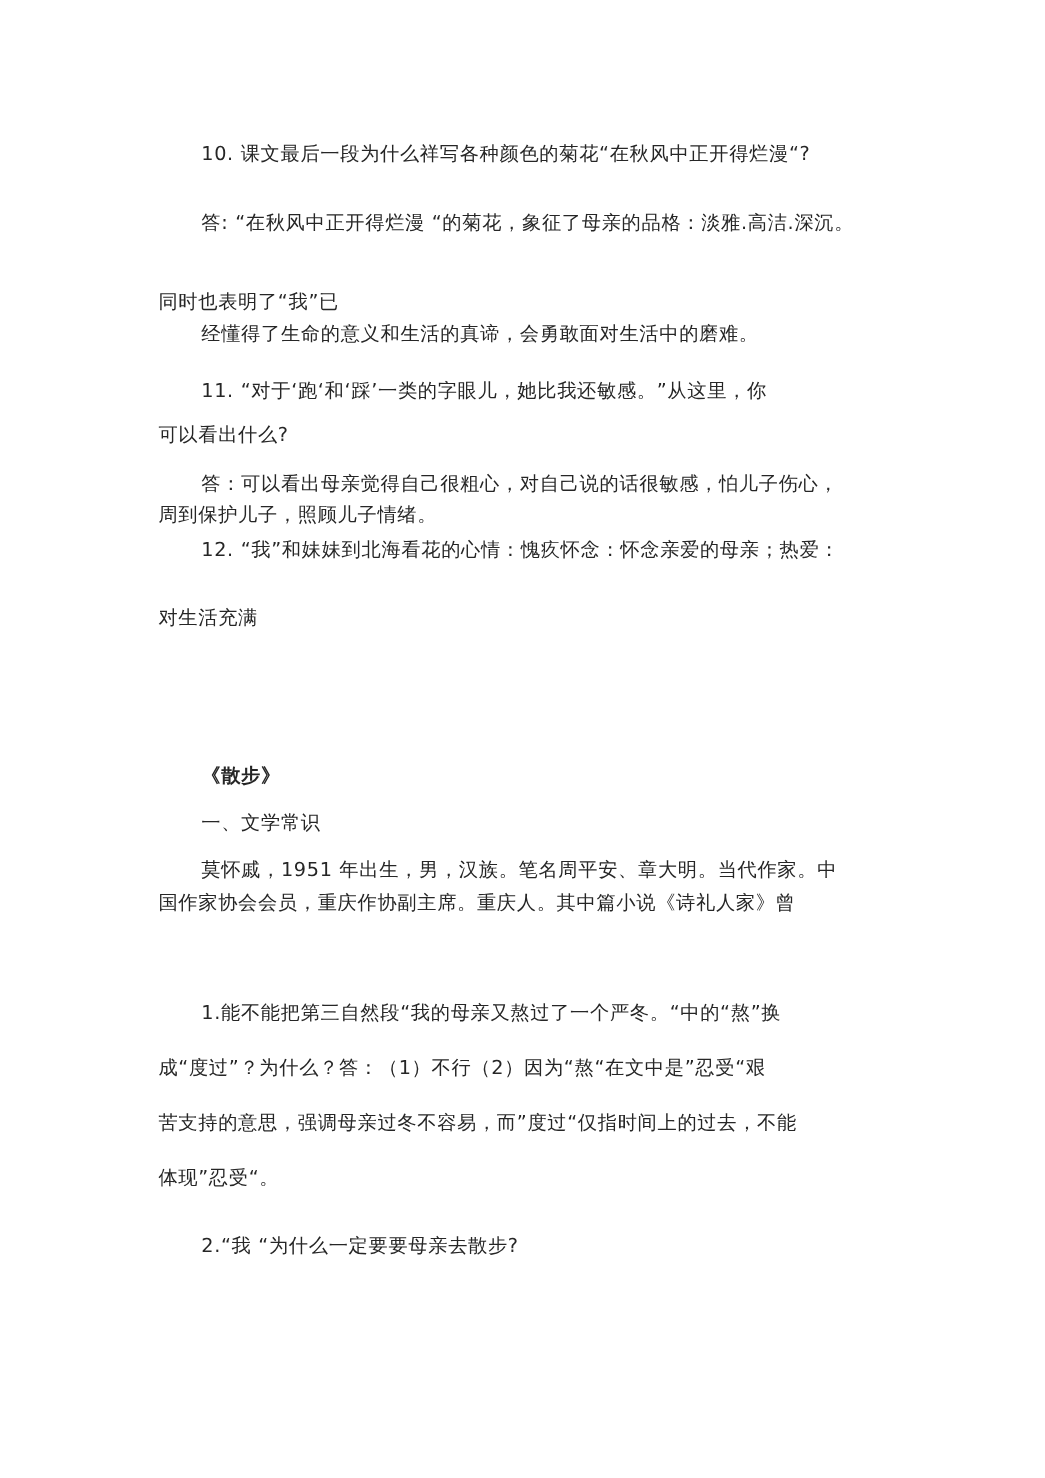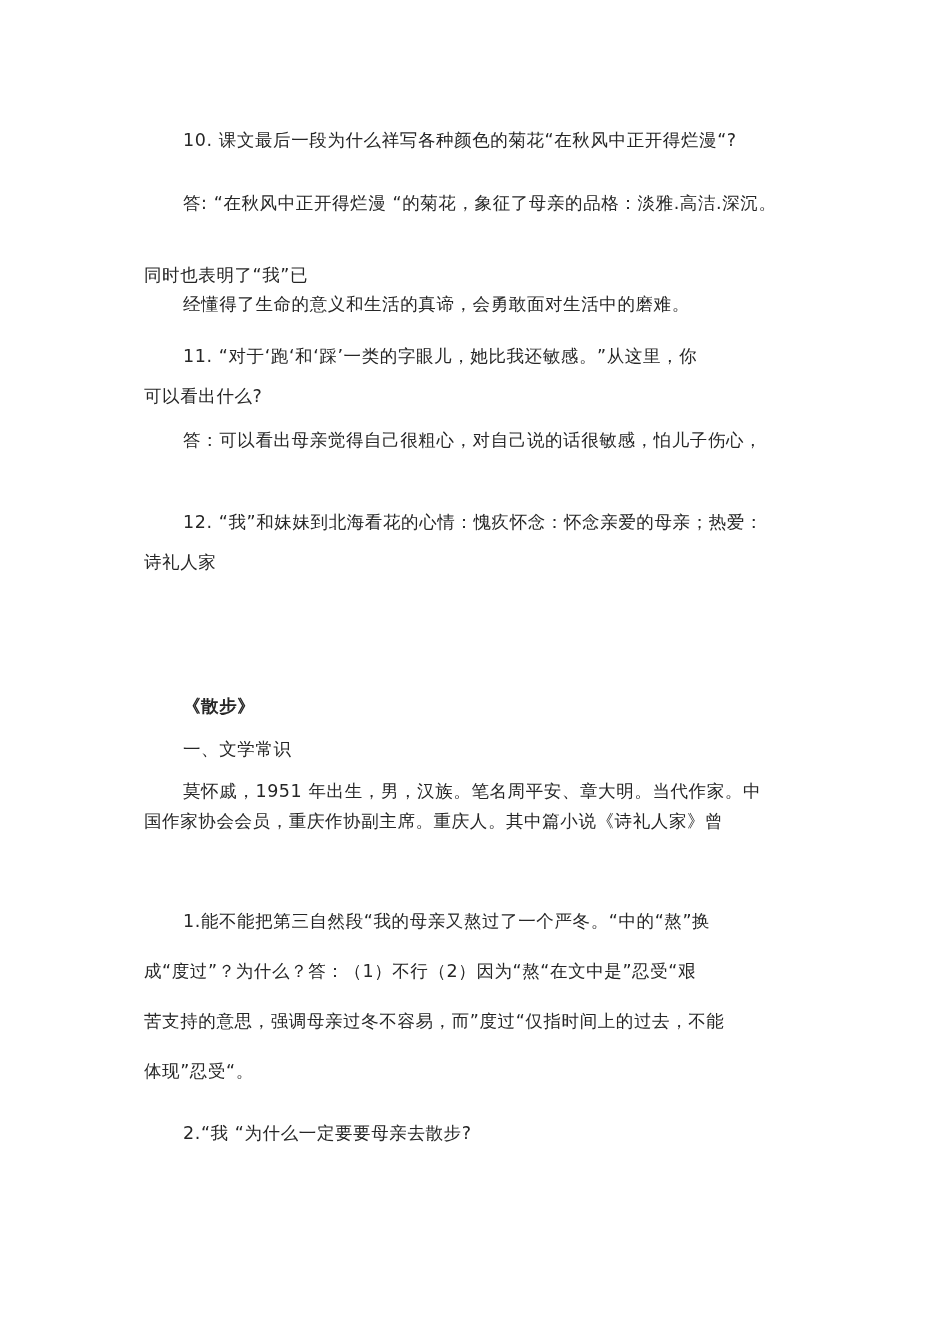--- a/index.html
+++ b/index.html
@@ -14,23 +14,24 @@
 
 <div class="page">
   <div class="ln" style="left:183px;top:128px;">10. 课文最后一段为什么祥写各种颜色的菊花“在秋风中正开得烂漫“?</div>
   <div class="ln" style="left:183px;top:191px;">答: “在秋风中正开得烂漫 “的菊花，象征了母亲的品格：淡雅.高洁.深沉。</div>
   <div class="ln" style="left:144px;top:240px;margin-top:23px;">同时也表明了“我”已</div>
   <div class="ln" style="left:183px;top:292px;">经懂得了生命的意义和生活的真谛，会勇敢面对生活中的磨难。</div>
 
   <div class="ln" style="left:183px;top:344px;">11. “对于‘跑‘和‘踩’一类的字眼儿，她比我还敏感。”从这里，你</div>
   <div class="ln" style="left:144px;top:384px;">可以看出什么?</div>
   <div class="ln" style="left:183px;top:428px;">答：可以看出母亲觉得自己很粗心，对自己说的话很敏感，怕儿子伤心，</div>
+  <div class="ln" style="left:144px;top:457px;">周到保护儿子，照顾儿子情绪。</div>
 
-  <div class="ln" style="left:183px;top:510px;">12. “我”和妹妹到北海看花的心情：愧疚怀念：怀念亲爱的母亲；热爱：</div>
-  <div class="ln" style="left:144px;top:550px;">诗礼人家</div>
+  <div class="ln" style="left:183px;top:488px;">12. “我”和妹妹到北海看花的心情：愧疚怀念：怀念亲爱的母亲；热爱：</div>
+  <div class="ln" style="left:144px;top:550px;">对生活充满</div>
 
   <div class="ln bold" style="left:183px;top:695px;">《散步》</div>
   <div class="ln" style="left:183px;top:737px;">一、文学常识</div>
   <div class="ln" style="left:183px;top:779px;">莫怀戚，1951 年出生，男，汉族。笔名周平安、章大明。当代作家。中</div>
   <div class="ln" style="left:144px;top:809px;">国作家协会会员，重庆作协副主席。重庆人。其中篇小说《诗礼人家》曾</div>
 
   <div class="ln" style="left:183px;top:909px;">1.能不能把第三自然段“我的母亲又熬过了一个严冬。“中的“熬”换</div>
   <div class="ln" style="left:144px;top:959px;">成“度过”？为什么？答：（1）不行（2）因为“熬“在文中是”忍受“艰</div>
   <div class="ln" style="left:144px;top:1009px;">苦支持的意思，强调母亲过冬不容易，而”度过“仅指时间上的过去，不能</div>
   <div class="ln" style="left:144px;top:1059px;">体现”忍受“。</div>

